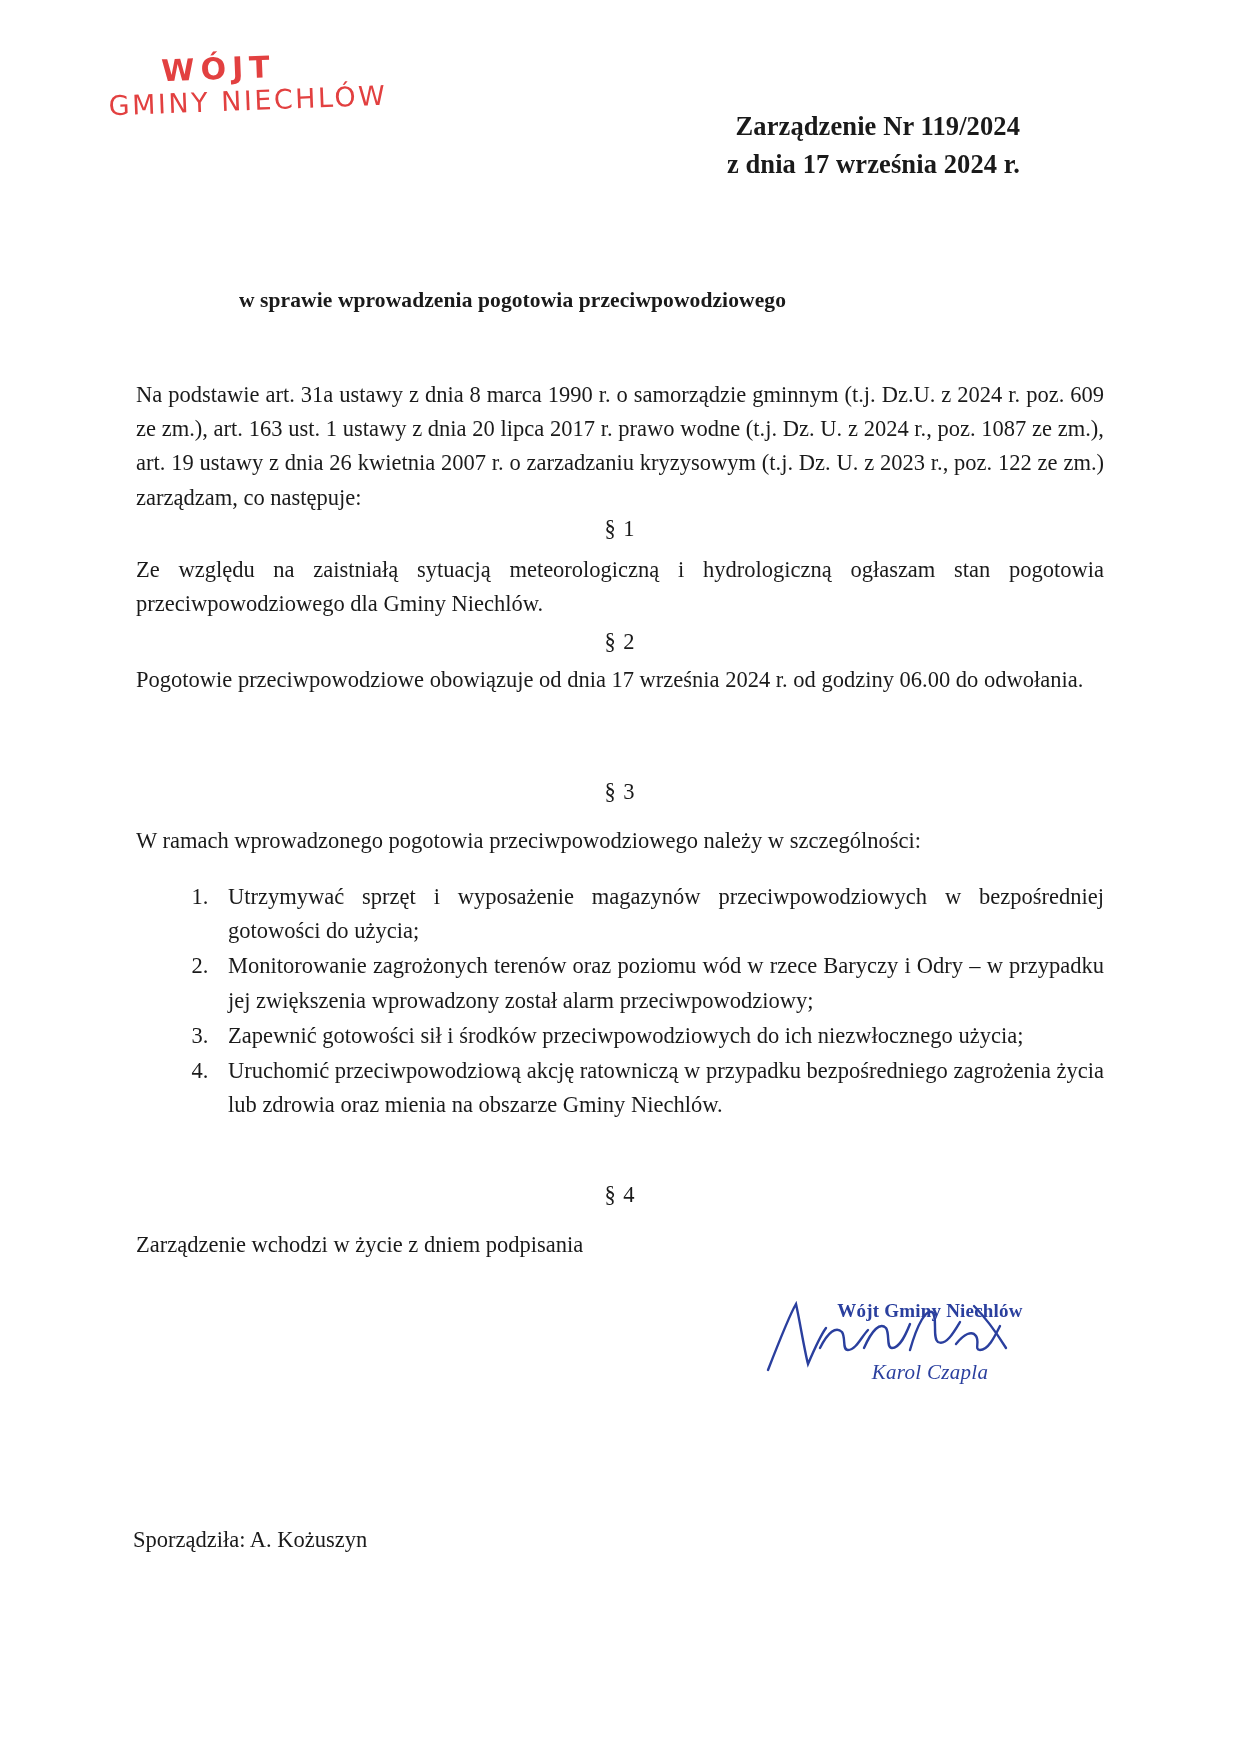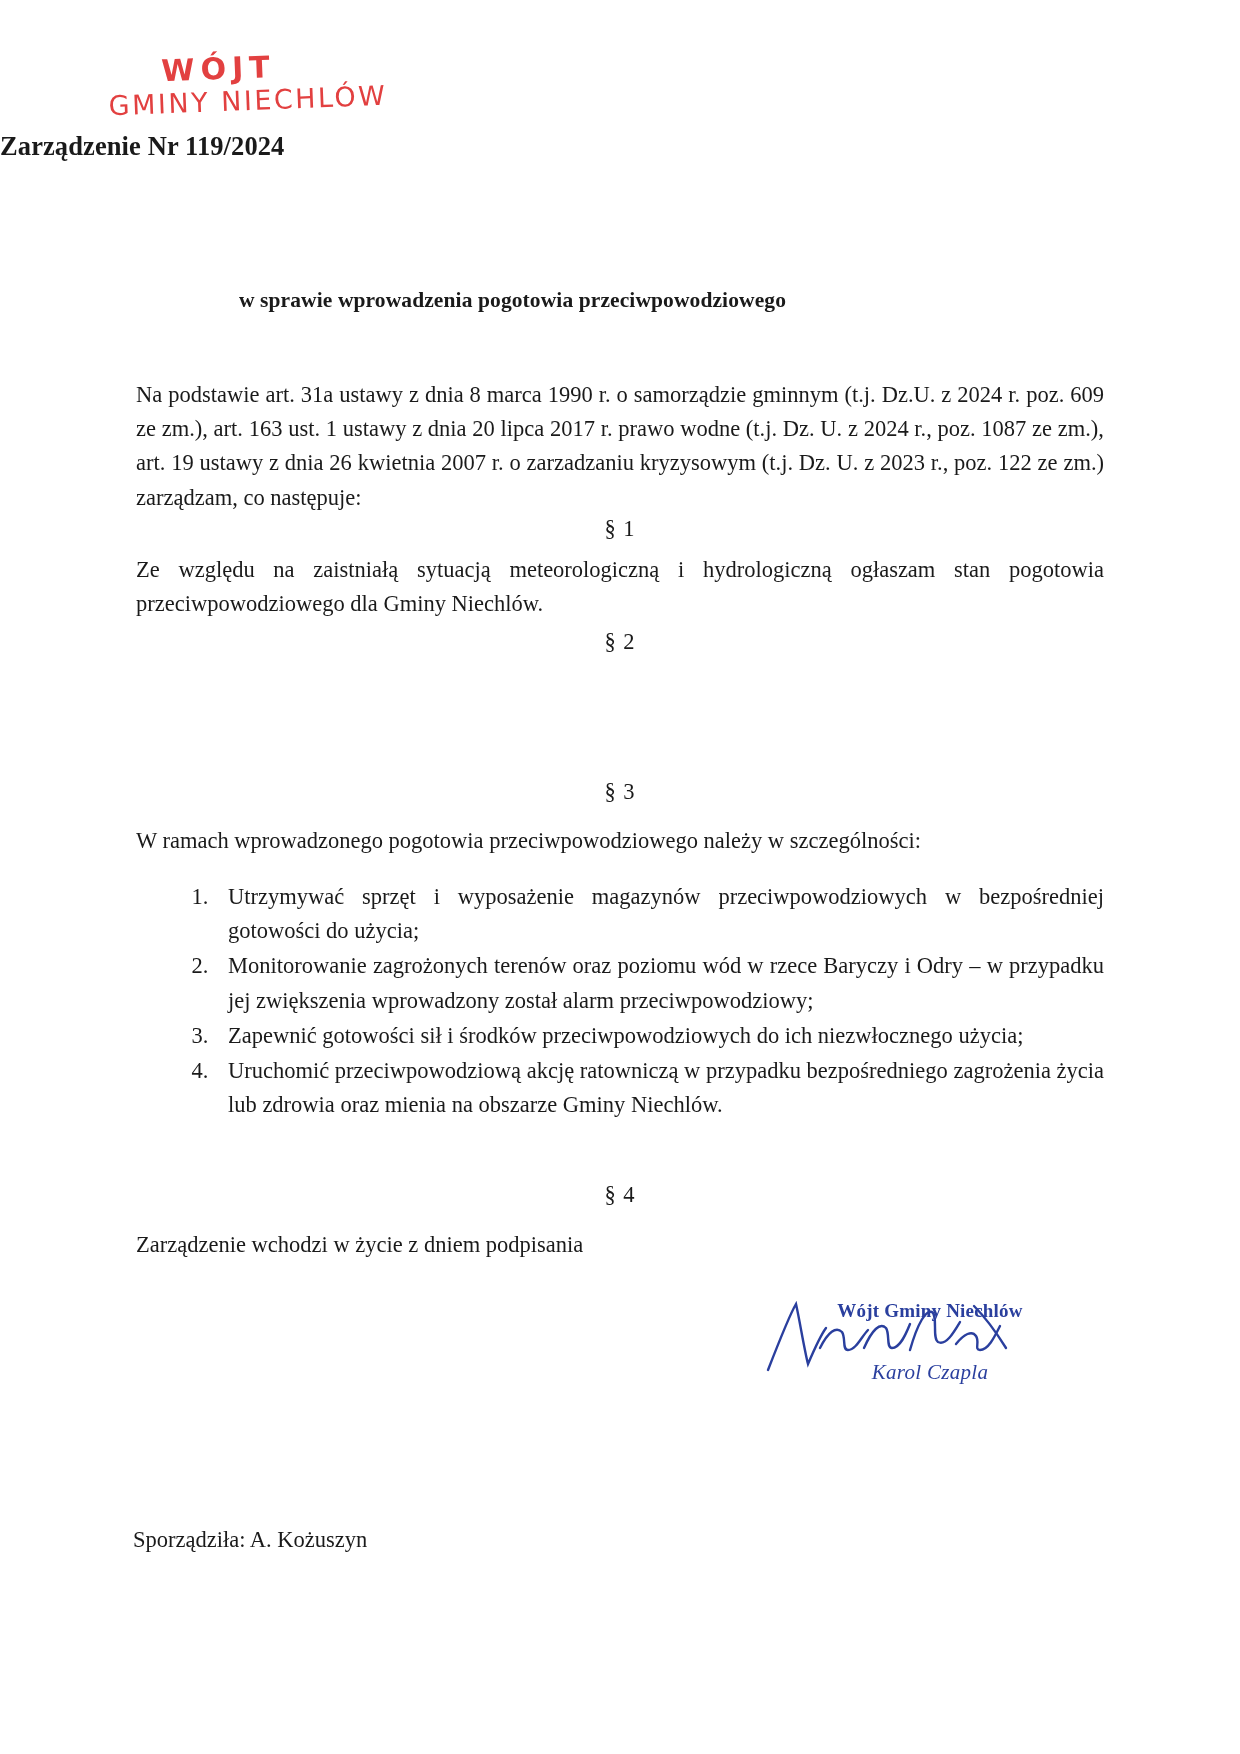--- a/index.html
+++ b/index.html
@@ -41,23 +41,23 @@
     font-weight: 400;
     letter-spacing: 2.5px;
     line-height: 1.05;
     margin-top: 3px;
   }
 
   
   .title-block {
     position: absolute;
     left: 0;
-    top: 128px;
+    top: 108px;
     width: 1020px;
-    text-align: left;
+    text-align: right;
   }
   .title-line {
     font-size: 26.5px;
     font-weight: 700;
     line-height: 1.43;
     letter-spacing: .1px;
   }
 
   .subtitle {
     position: absolute;
@@ -153,34 +153,36 @@
 
 <div class="page">
 
   <div class="stamp">
     <div class="stamp-line1">WÓJT</div>
     <div class="stamp-line2">GMINY NIECHLÓW</div>
   </div>
 
   <div class="title-block">
     <div class="title-line">Zarządzenie Nr 119/2024</div>
+    <div class="title-line">z dnia 17 września 2024 r.</div>
   </div>
 
   <div class="subtitle">w sprawie wprowadzenia pogotowia przeciwpowodziowego</div>
 
   <div class="body-block justify preamble">Na podstawie art. 31a ustawy z dnia 8 marca 1990 r. o samorządzie gminnym (t.j. Dz.U. z 2024 r. poz. 609 ze zm.), art. 163 ust. 1 ustawy z dnia 20 lipca 2017 r. prawo wodne (t.j. Dz. U. z 2024 r., poz. 1087 ze zm.), art. 19 ustawy z dnia 26 kwietnia 2007 r. o zarzadzaniu kryzysowym (t.j. Dz. U. z 2023 r., poz. 122 ze zm.) zarządzam, co następuje:</div>
 
   <div class="body-block center sec1-h">
     <span class="sec-mark">§ 1</span>
   </div>
   <div class="body-block justify sec1-p">Ze  względu na zaistniałą sytuacją meteorologiczną i hydrologiczną ogłaszam stan pogotowia przeciwpowodziowego dla Gminy Niechlów.</div>
 
   <div class="body-block center sec2-h">
     <span class="sec-mark">§ 2</span>
   </div>
+  <div class="body-block sec2-p">Pogotowie przeciwpowodziowe obowiązuje od dnia 17 września 2024 r. od godziny 06.00 do odwołania.</div>
 
   <div class="body-block center sec3-h">
     <span class="sec-mark">§ 3</span>
   </div>
   <div class="body-block list-wrap">
     <ol class="clauses">
       <li>Utrzymywać sprzęt i wyposażenie magazynów przeciwpowodziowych w bezpośredniej gotowości do użycia;</li>
       <li>Monitorowanie zagrożonych terenów oraz poziomu wód w rzece Baryczy i Odry – w przypadku jej zwiększenia wprowadzony został alarm przeciwpowodziowy;</li>
       <li>Zapewnić gotowości sił i środków przeciwpowodziowych do ich niezwłocznego użycia;</li>
       <li>Uruchomić przeciwpowodziową akcję ratowniczą w przypadku bezpośredniego zagrożenia życia lub zdrowia oraz mienia na obszarze Gminy Niechlów.</li>

